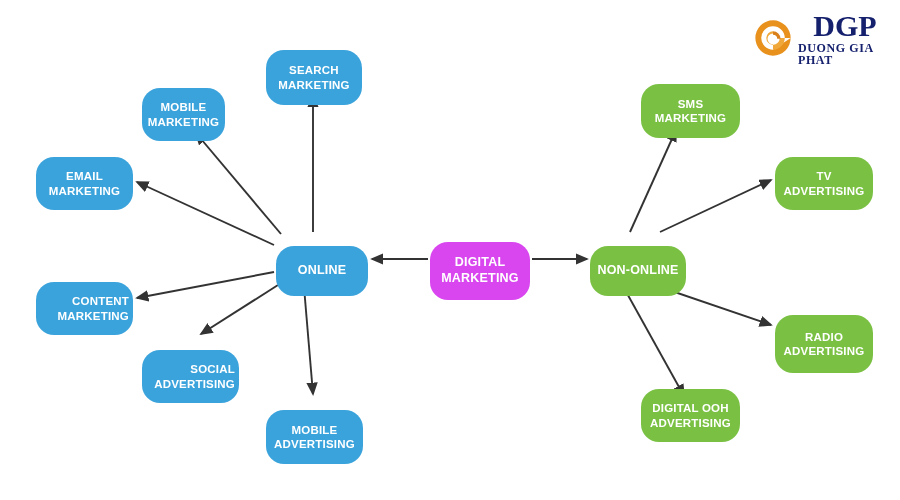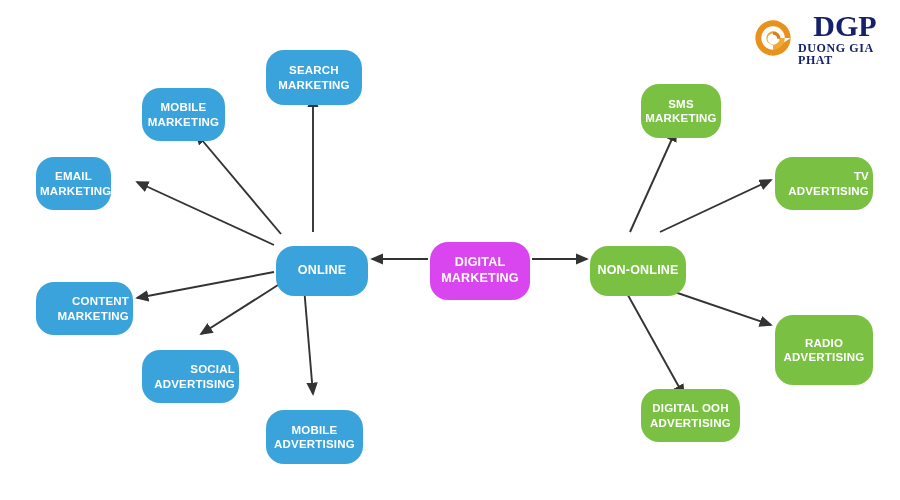--- a/index.html
+++ b/index.html
@@ -142,21 +142,21 @@
     </span>
   </div>
 
   <div class="node node-blue node-leaf" id="node-mobile-marketing" style="left: 142px; top: 76px; width: 83px; height: 53px;">
     <span>
       <span>MOBILE</span>
       <span>MARKETING</span>
     </span>
   </div>
 
-  <div class="node node-blue node-leaf" id="node-email-marketing" style="left: 36px; top: 145px; width: 75px; height: 53px;">
+  <div class="node node-blue node-leaf" id="node-email-marketing" style="left: 36px; top: 145px; width: 97px; height: 53px;">
     <span>
       <span>EMAIL</span>
       <span>MARKETING</span>
     </span>
   </div>
 
   <div class="node node-blue node-leaf" id="node-content-marketing" style="left: 36px; top: 270px; width: 97px; height: 53px; text-align: right;">
     <span>
       <span>CONTENT</span>
       <span>MARKETING</span>
@@ -170,35 +170,35 @@
     </span>
   </div>
 
   <div class="node node-blue node-leaf" id="node-display-advertising" style="left: 266px; top: 398px; width: 97px; height: 54px;">
     <span>
       <span>MOBILE</span>
       <span>ADVERTISING</span>
     </span>
   </div>
 
-  <div class="node node-green node-leaf" id="node-sms-marketing" style="left: 641px; top: 72px; width: 80px; height: 54px;">
+  <div class="node node-green node-leaf" id="node-sms-marketing" style="left: 641px; top: 72px; width: 99px; height: 54px;">
     <span>
       <span>SMS</span>
       <span>MARKETING</span>
     </span>
   </div>
 
-  <div class="node node-green node-leaf" id="node-tv-advertising" style="left: 775px; top: 145px; width: 98px; height: 53px; text-align: right;">
+  <div class="node node-green node-leaf" id="node-tv-advertising" style="left: 775px; top: 145px; width: 98px; height: 53px;">
     <span>
       <span>TV</span>
       <span>ADVERTISING</span>
     </span>
   </div>
 
-  <div class="node node-green node-leaf" id="node-radio-advertising" style="left: 775px; top: 303px; width: 98px; height: 70px;">
+  <div class="node node-green node-leaf" id="node-radio-advertising" style="left: 775px; top: 303px; width: 98px; height: 58px;">
     <span>
       <span>RADIO</span>
       <span>ADVERTISING</span>
     </span>
   </div>
 
   <div class="node node-green node-leaf" id="node-ooh-advertising" style="left: 641px; top: 377px; width: 99px; height: 53px;">
     <span>
       <span>DIGITAL OOH</span>
       <span>ADVERTISING</span>

